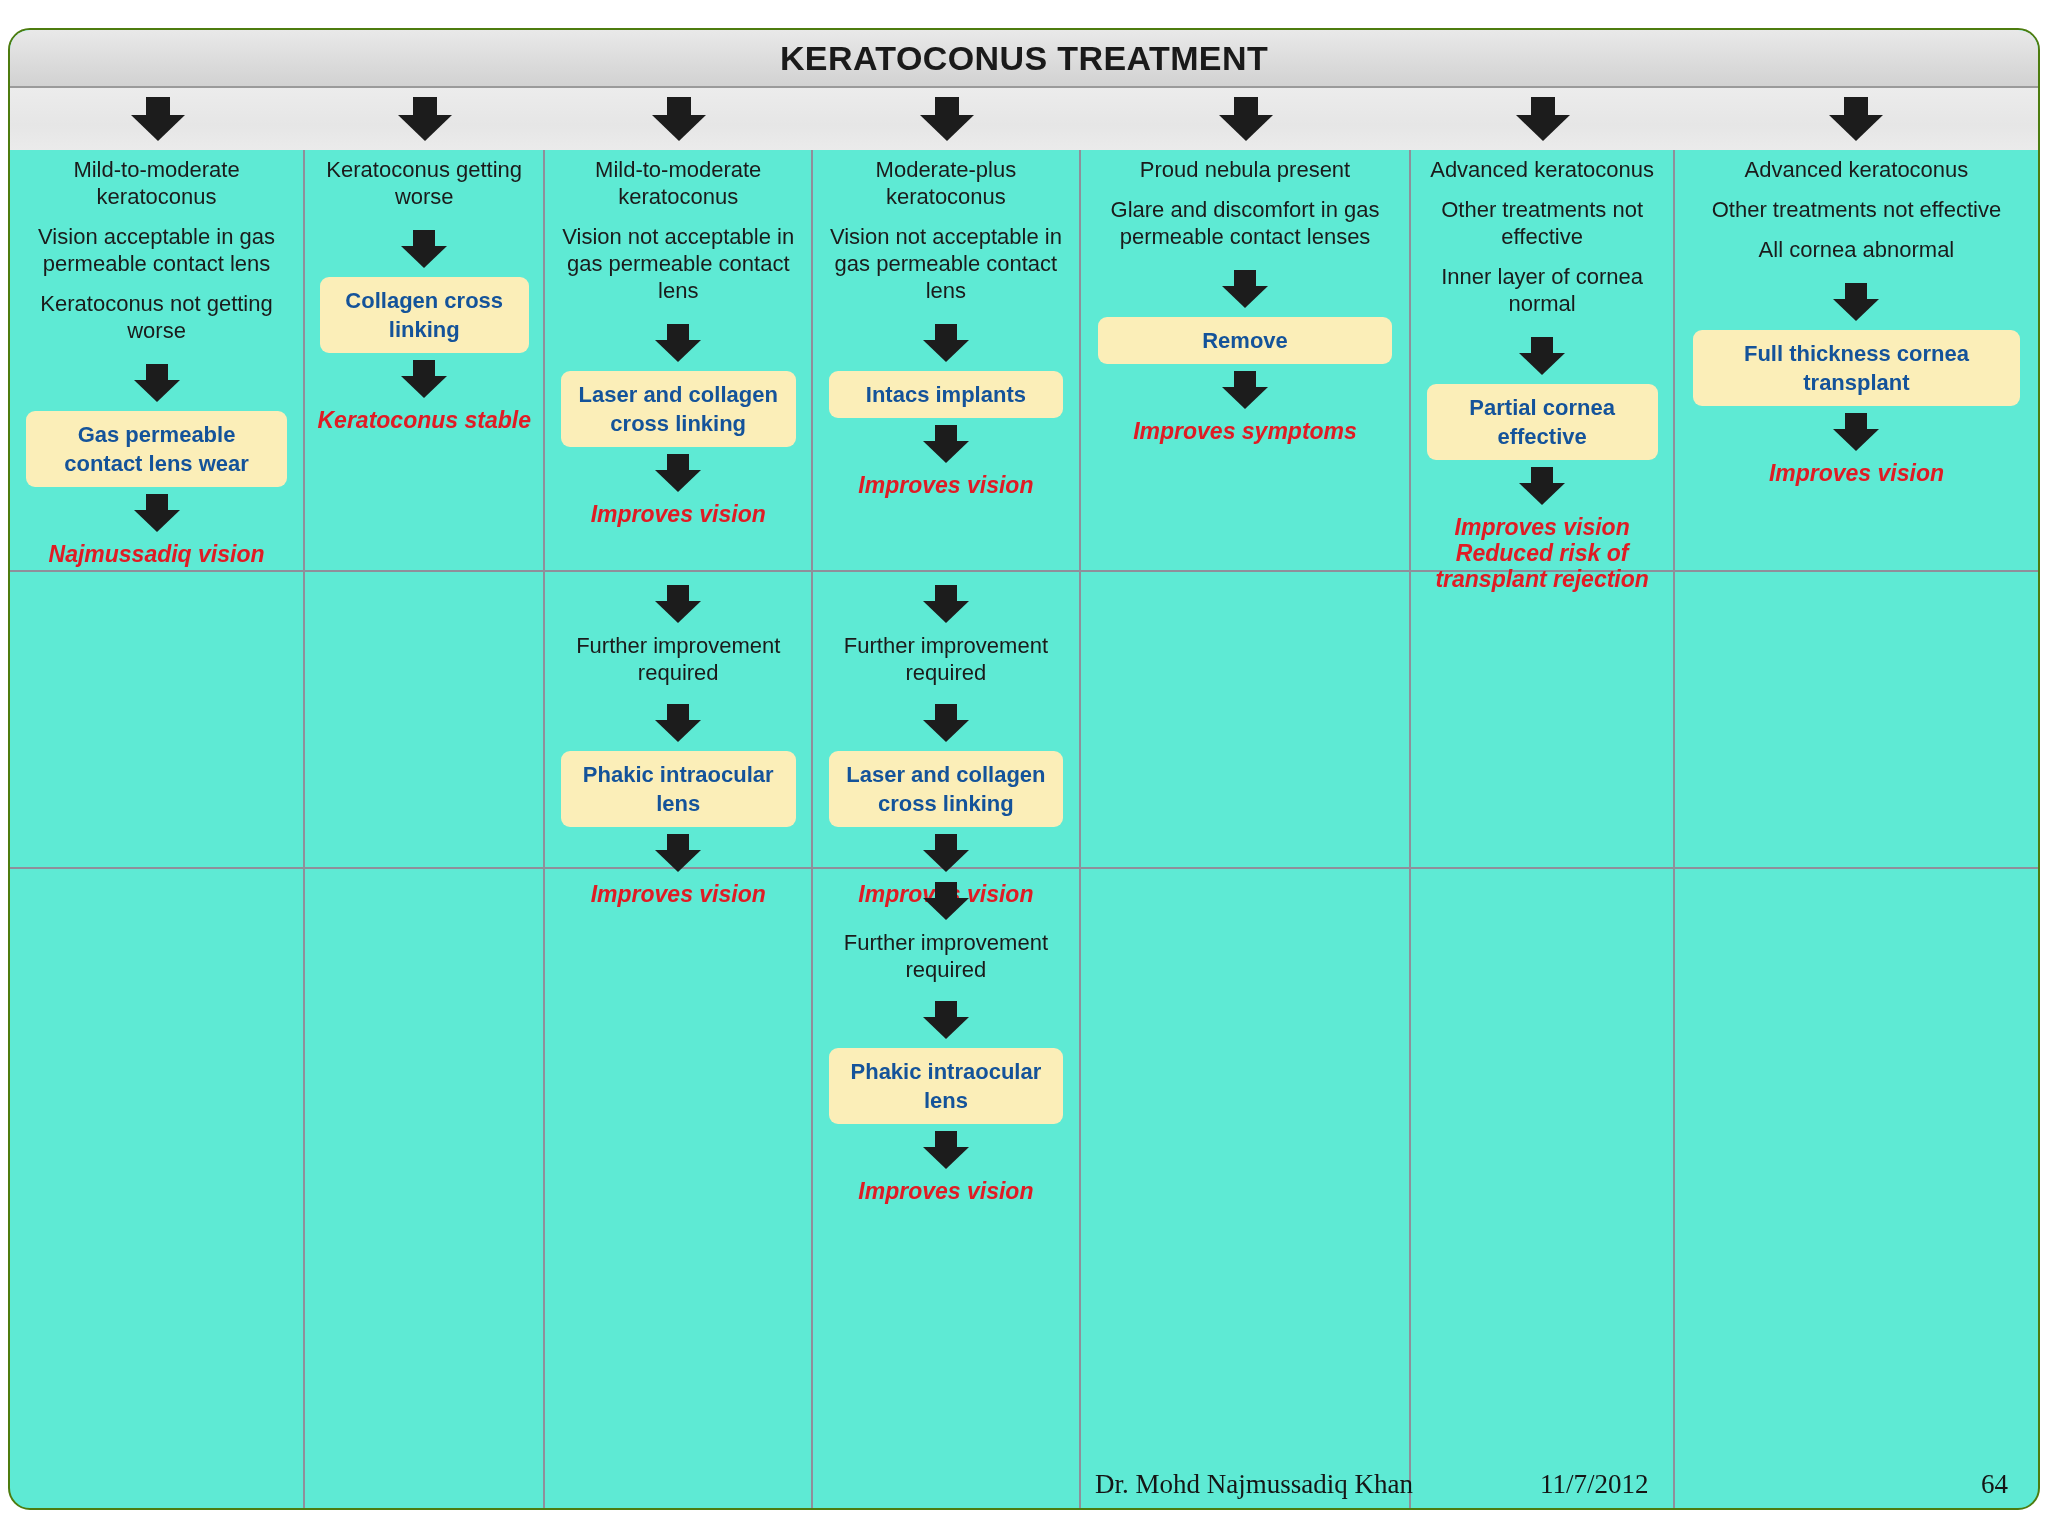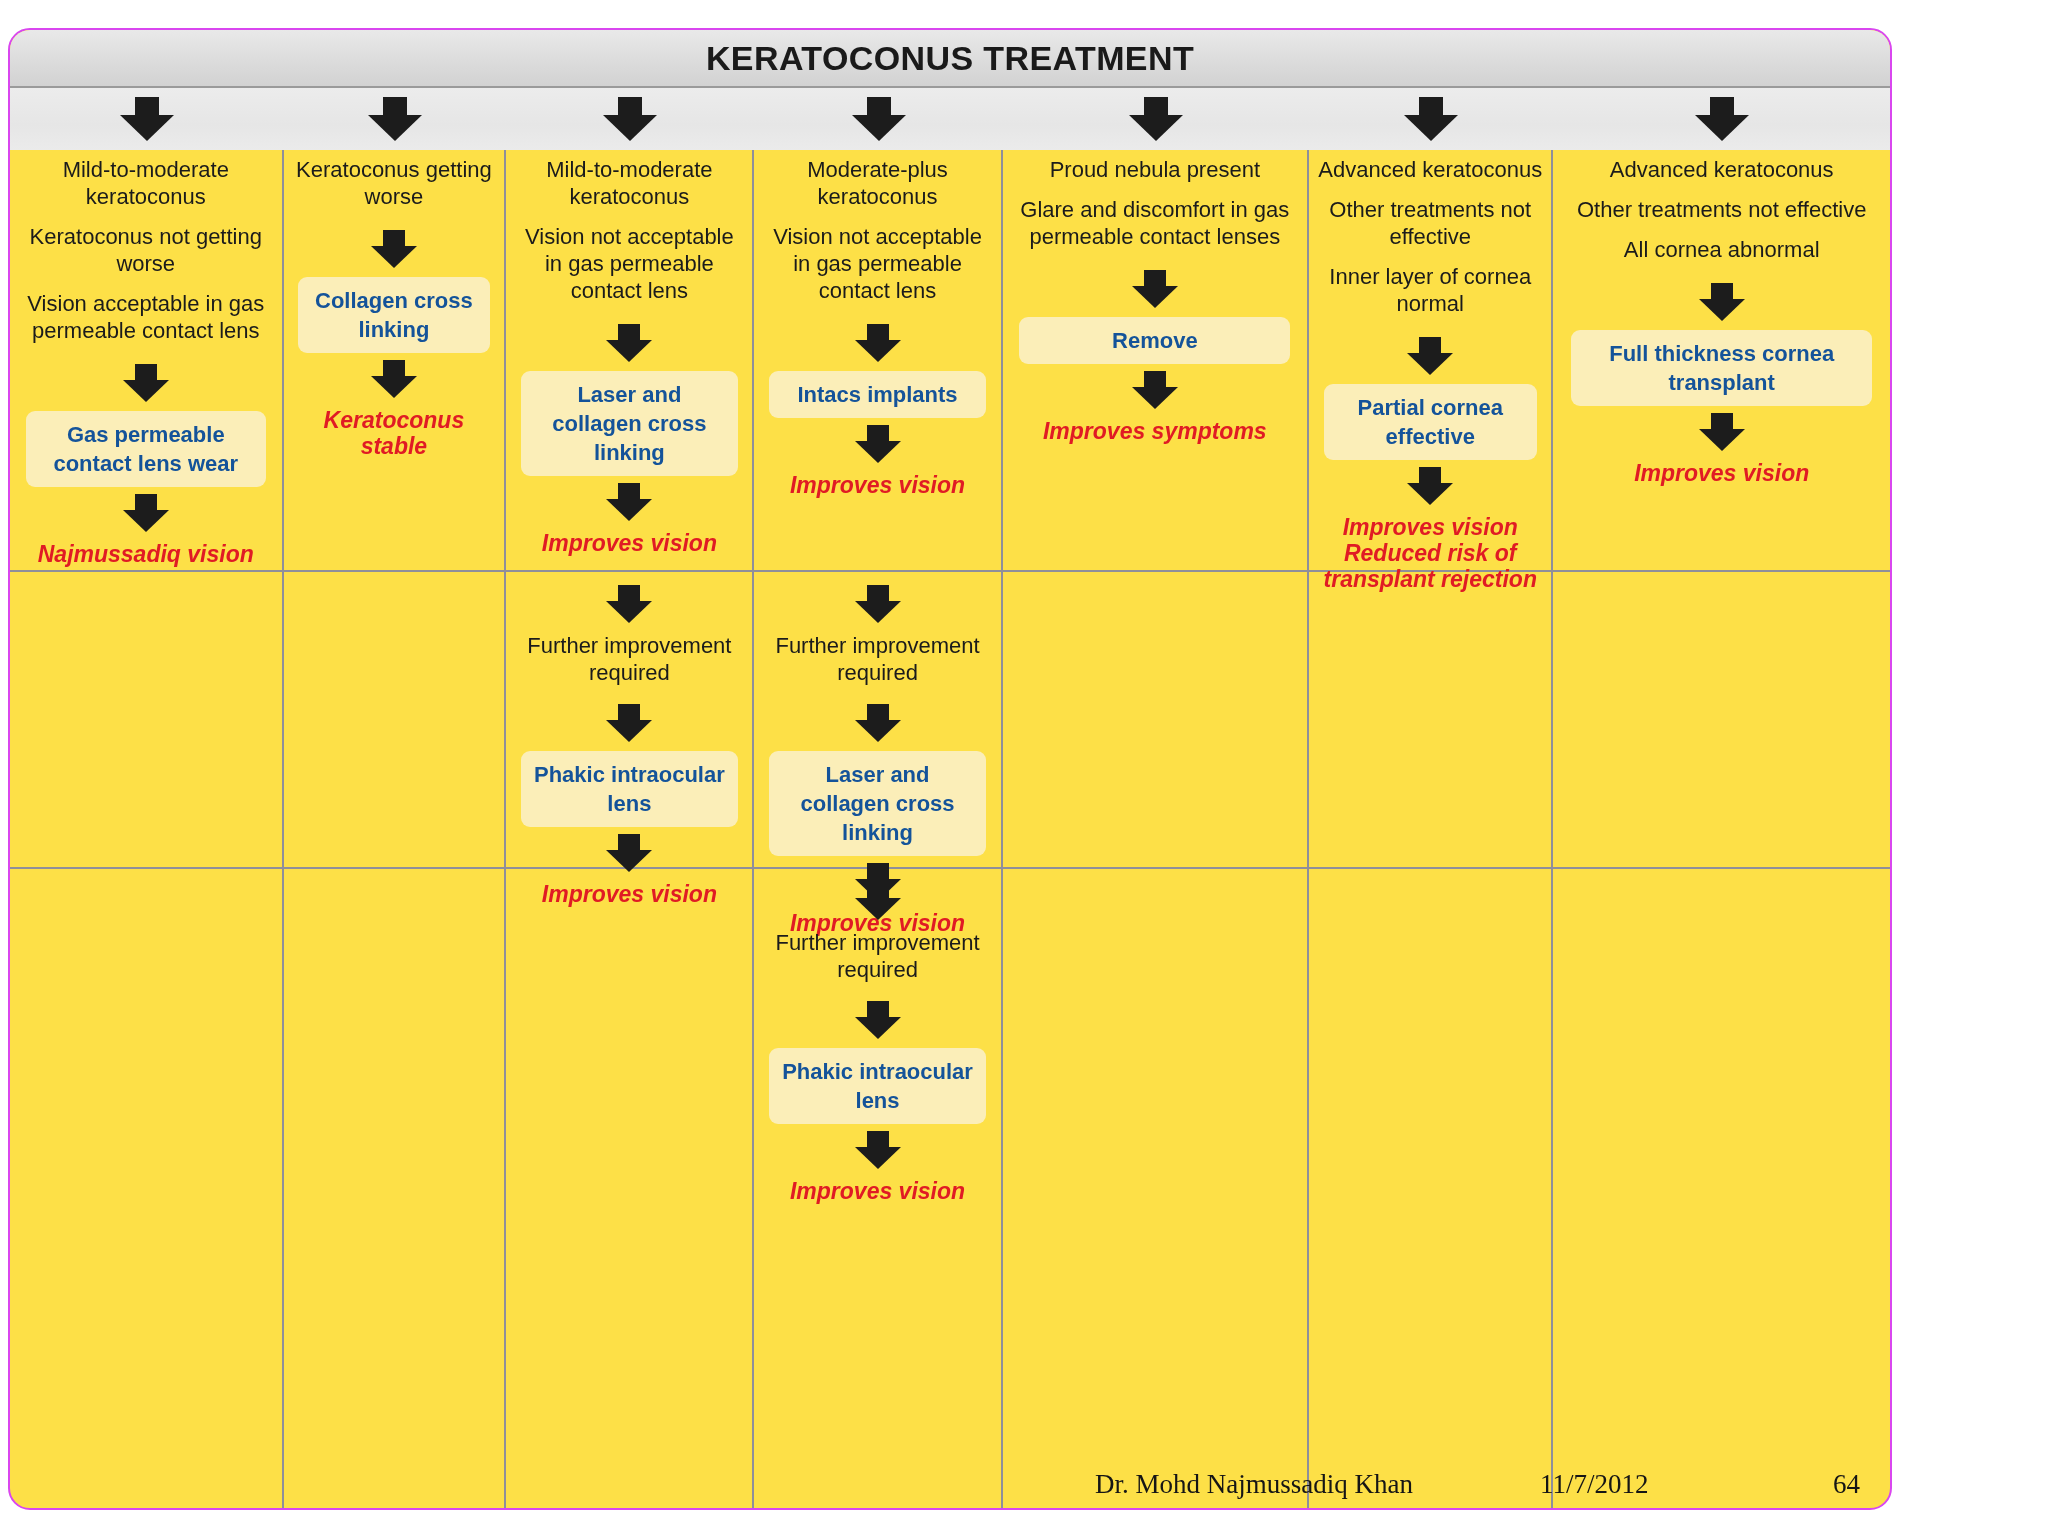--- a/index.html
+++ b/index.html
@@ -13,26 +13,26 @@
     font-family: "Liberation Sans", sans-serif;
     overflow: hidden;
     position: relative;
   }
 
   
   #frame {
     position: absolute;
     left: 8px;
     top: 28px;
-    width: 1884px;
+    width: 2032px;
     height: 1482px;
-    border: 2px solid #d946ef;
+    border: 2px solid #4d7c0f;
     border-radius: 22px;
     box-sizing: border-box;
-    background: #fde047;
+    background: #5eead4;
     overflow: hidden;
   }
 
   
   #title-bar {
     position: absolute;
     left: 0; top: 0;
     width: 100%;
     height: 58px;
     background: linear-gradient(to bottom, #e9e9e9 0%, #dcdcdc 55%, #d2d2d2 100%);
@@ -258,22 +258,22 @@
           <div class="shaft"></div>
           <div class="head"></div>
         </div>
       </div>
     </div>
 
   <div id="grid">
       <div class="col" style="width: 14.55%;">
         <div class="seg seg-1">
           <div class="cond">Mild-to-moderate keratoconus</div>
+          <div class="cond">Vision acceptable in gas permeable contact lens</div>
           <div class="cond">Keratoconus not getting worse</div>
-          <div class="cond">Vision acceptable in gas permeable contact lens</div>
           <div class="arrow">
             <div class="shaft"></div>
             <div class="head"></div>
           </div>
           <div class="treat">Gas permeable contact lens wear</div>
           <div class="arrow">
             <div class="shaft"></div>
             <div class="head"></div>
           </div>
           <div class="outcome" style="white-space: pre-line;">Najmussadiq vision</div>

